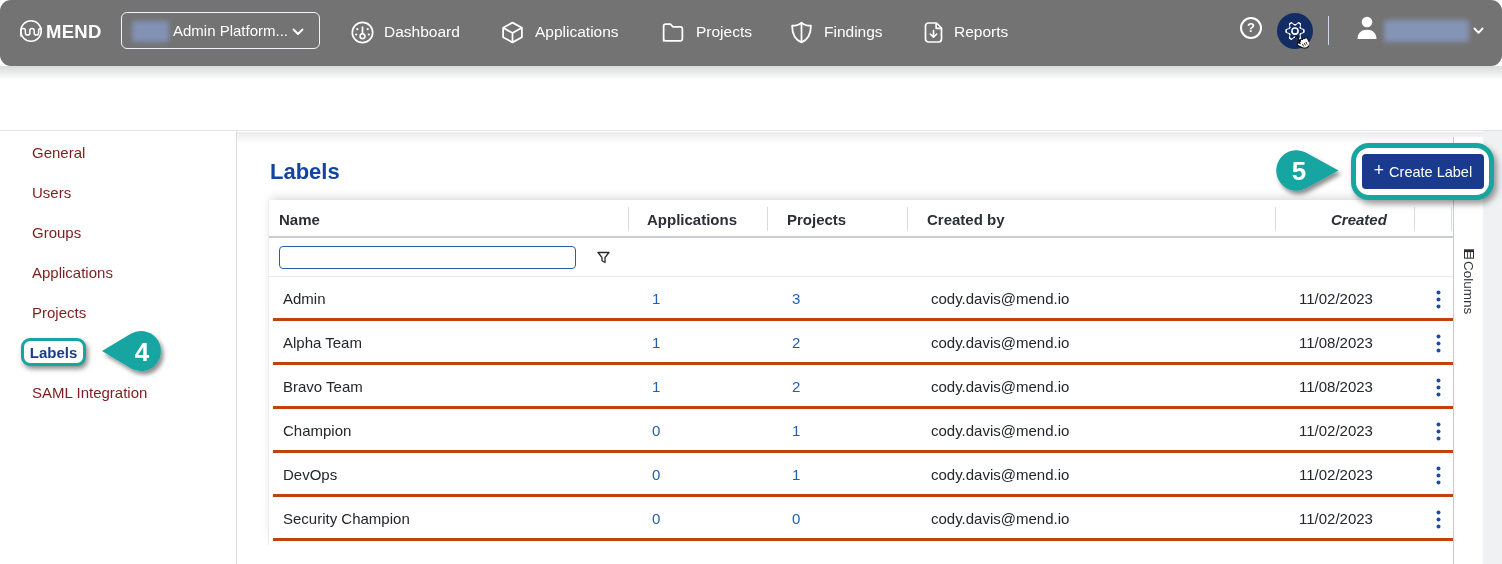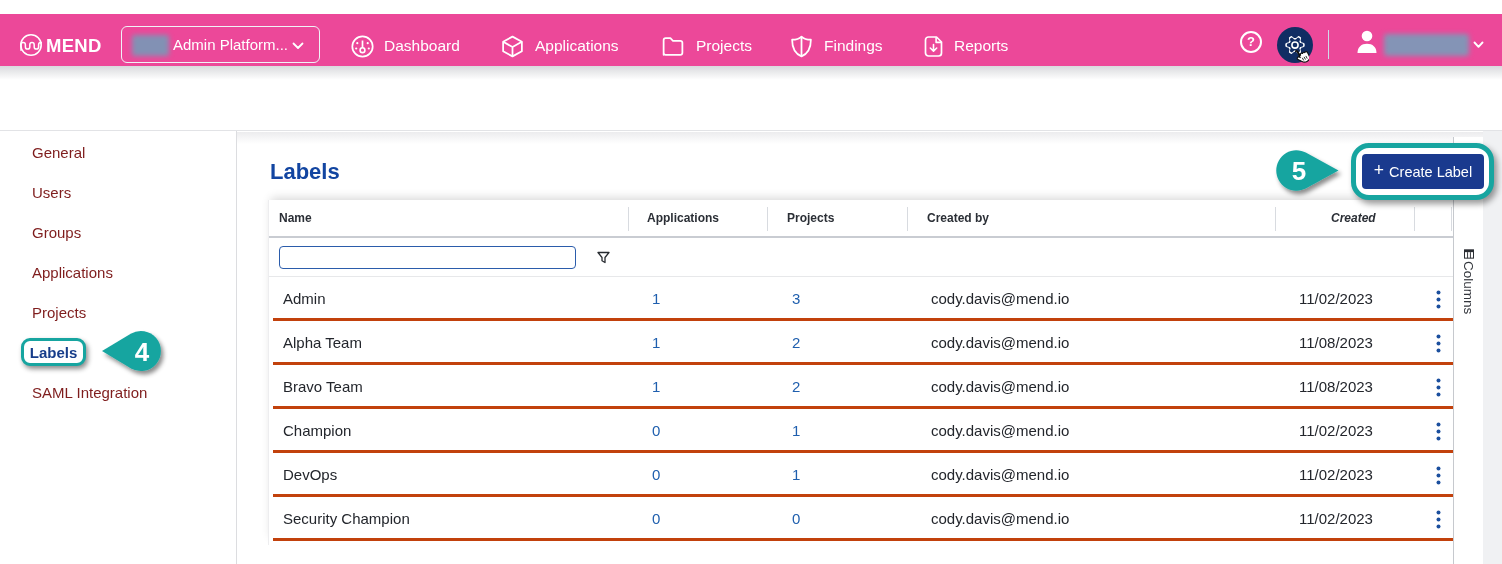--- a/index.html
+++ b/index.html
@@ -1,21 +1,21 @@
 <!DOCTYPE html>
 <html><head>
 <meta charset="utf-8">
 <style>
 * { margin:0; padding:0; box-sizing:border-box; }
 html,body { width:1502px; height:564px; overflow:hidden; background:#fff;
   font-family:"Liberation Sans", sans-serif; }
 #page { position:relative; width:1502px; height:564px; }
 
 
-.nav { position:absolute; left:0; top:14px; width:1502px; height:66px; background:#ec4899; }
+.nav { position:absolute; left:0; top:0; width:1502px; height:66px; background:#737373;border-radius:11px; }
 .nav svg { display:block; }
 .logo-wrap { position:absolute; left:20px; top:20px; }
 .mend-word { position:absolute; left:46px; top:21px; color:#fff; font-size:18.5px; font-weight:bold; letter-spacing:0.3px; }
 .orgbox { position:absolute; left:121px; top:12px; width:199px; height:37px; border:1px solid #f0f2f7; border-radius:6px; }
 .orgblur { position:absolute; left:10px; top:8px; width:37px; height:21px; background:#8291b4; filter:blur(2.5px); border-radius:2px; }
 .orgtext { position:absolute; left:51px; top:9px; color:#fff; font-size:15px; }
 .orgchev { position:absolute; left:170px; top:15px; }
 .navitem { position:absolute; top:0; height:64px; display:flex; align-items:center; color:#fff; font-size:15.5px; }
 .navitem .lbl { margin-left:10px; }
 .nv-dash { left:351px; } .nv-apps { left:500px; } .nv-proj { left:660px; }
@@ -58,21 +58,21 @@
 .ringbtn { z-index:30; position:absolute; left:1351px; top:143px; width:143px; height:57px; background:#fff;
   border:5px solid #17a5a0; border-radius:18px; box-shadow:3px 4px 6px rgba(0,0,0,0.4); }
 .createbtn { z-index:31; position:absolute; left:1362px; top:154px; width:122px; height:35px; background:#1a3a8e;
   border-radius:4px; color:#fff; font-size:14.5px; display:flex; align-items:center; justify-content:center; }
 .createbtn .plus { font-size:17.5px; font-weight:400; margin-right:5px; position:relative; top:-1px; }
 
 
 .tablewrap { position:absolute; left:268px; top:200px; width:1185px; height:345px; background:#fff;
   border-left:1px solid #ededef; box-shadow:0 -5px 9px -3px rgba(0,0,0,0.16); }
 .thead { position:absolute; left:0; top:0; width:100%; height:38px; border-bottom:2px solid #c9ccd2; }
-.th { position:absolute; top:11px; font-size:12px; font-weight:bold; color:#2b2f36; }
+.th { position:absolute; top:11px; font-size:15px; font-weight:bold; color:#2b2f36; }
 .colsep { position:absolute; top:7px; width:1px; height:24px; background:#d8dbe0; }
 .filterrow { position:absolute; left:0; top:40px; width:100%; height:37px; border-bottom:1px solid #e7e8ea; }
 .filterinput { position:absolute; left:10px; top:6px; width:297px; height:23px; border:1.5px solid #2b5cab; border-radius:4px; background:#fff; }
 .funnel { position:absolute; left:328px; top:11px; }
 .trow { position:absolute; left:4px; width:100%; height:44px; border-bottom:3px solid #c2410c; }
 .td { position:absolute; top:13px; font-size:15px; color:#23262c; }
 .td.num { color:#1f5fae; }
 .dots { position:absolute; left:1163px; top:13px; }
 .r1 { top:77px; } .r2 { top:121px; } .r3 { top:165px; } .r4 { top:209px; }
 .r5 { top:253px; } .r6 { top:297px; }

